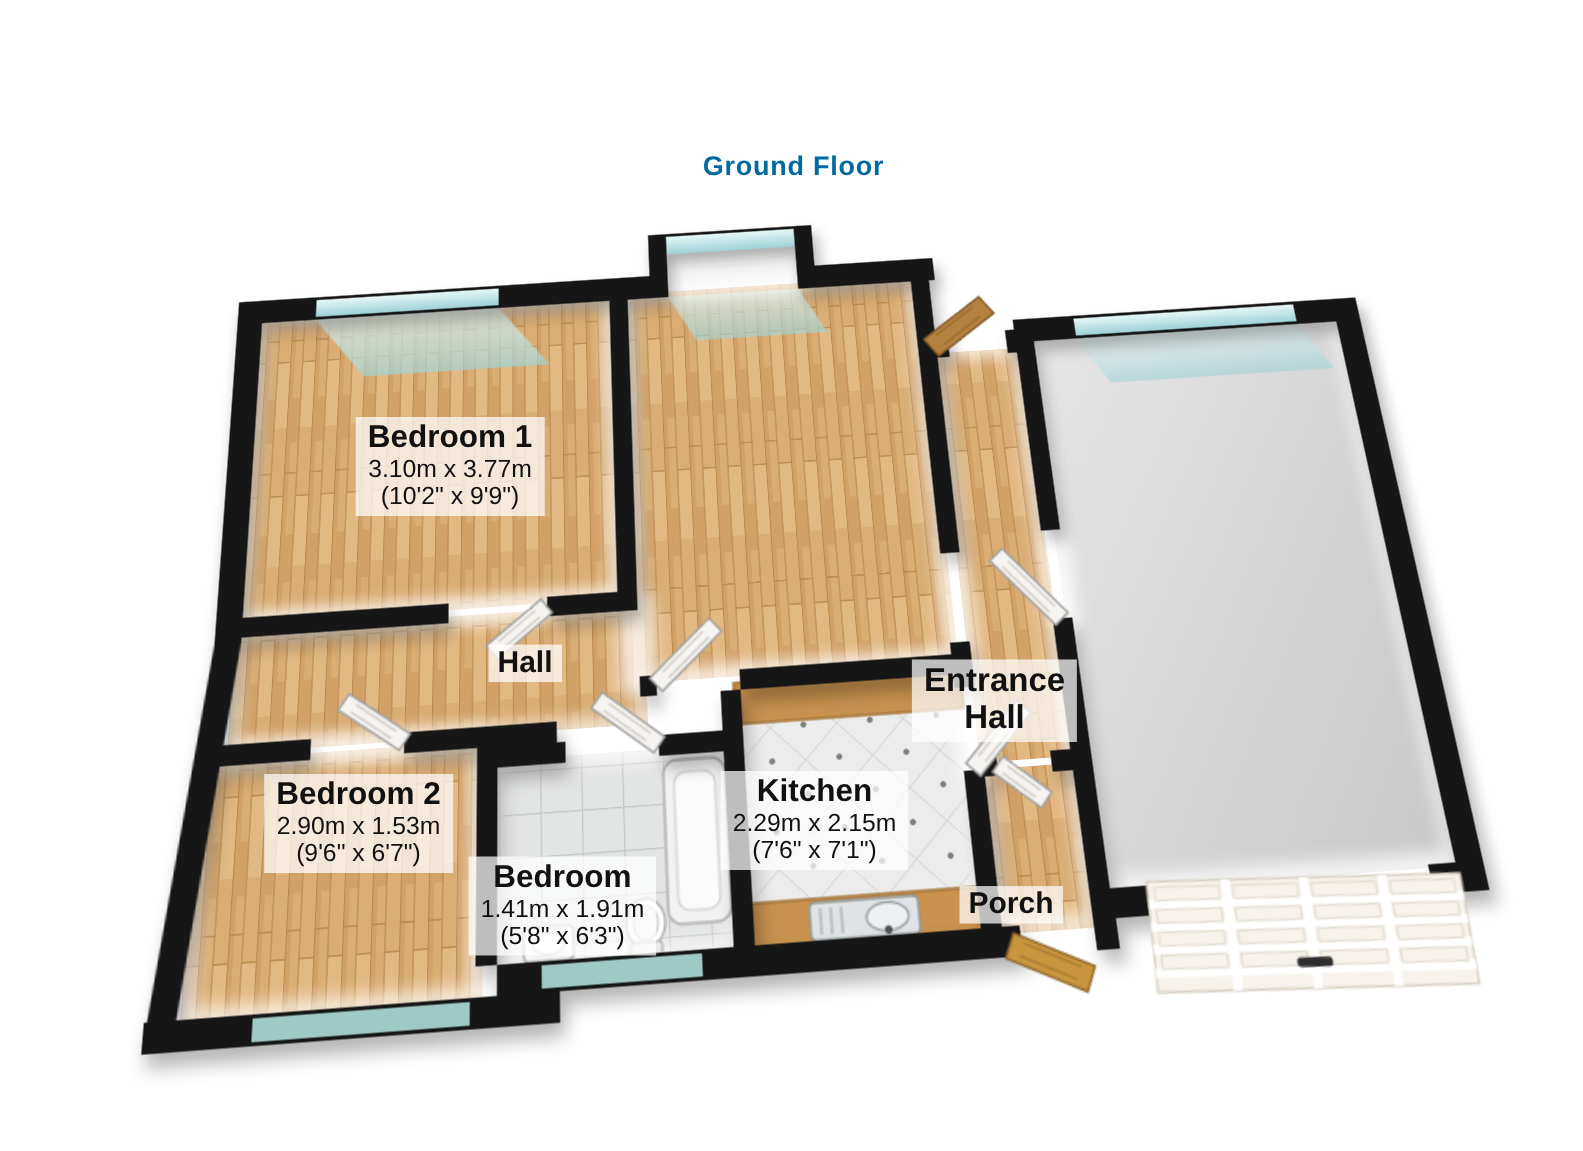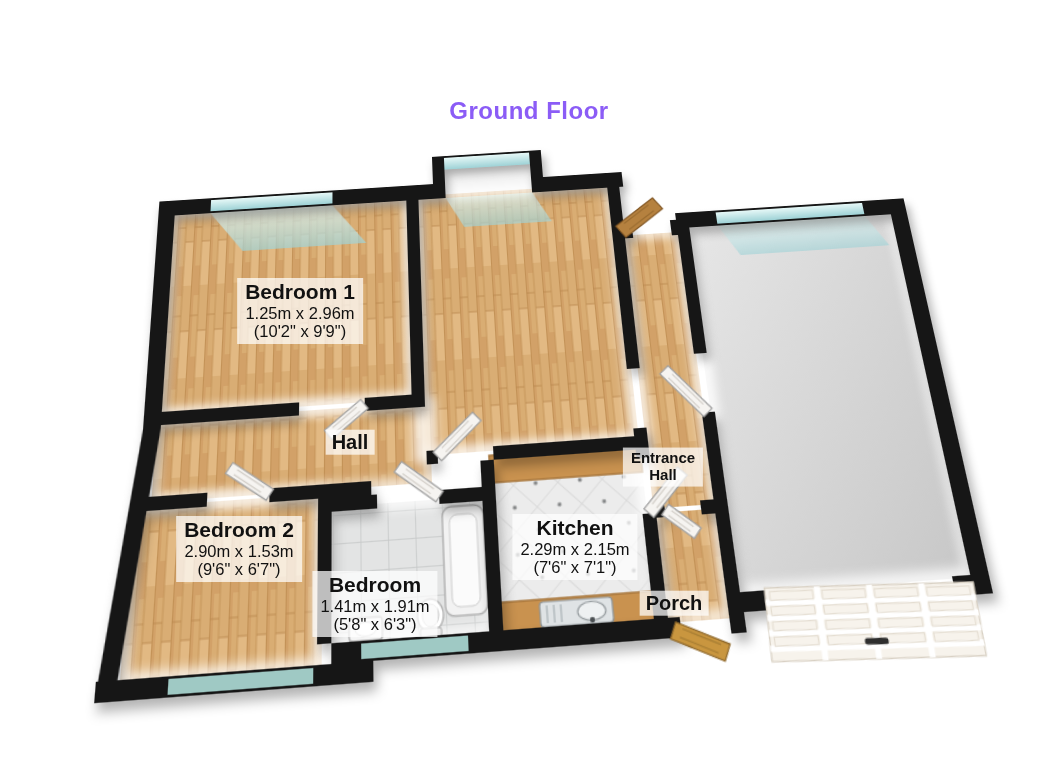--- a/index.html
+++ b/index.html
@@ -1,32 +1,32 @@
 <!DOCTYPE html>
 <html><head>
 <meta charset="utf-8">
 <style>
   html,body{margin:0;padding:0;background:#ffffff;}
   .stage{position:relative;width:1055px;height:767px;background:#ffffff;overflow:hidden;
          font-family:"Liberation Sans", sans-serif;}
   .plan-title{position:absolute;left:529px;top:111px;transform:translate(-50%,-50%);
-         font-size:24px;font-weight:bold;color:#8b5cf6;letter-spacing:.5px;white-space:nowrap;}
+         font-size:18px;font-weight:bold;color:#0369a1;letter-spacing:.5px;white-space:nowrap;}
   .plan{position:absolute;left:118px;top:133px;width:820px;height:540px;
          transform-origin:410px 45px;
          transform:perspective(1100px) rotateX(24deg) rotateZ(-4deg);}
   .walls{filter:drop-shadow(3px 7px 5px rgba(0,0,0,0.30));}
   .labels{position:absolute;inset:0;pointer-events:none;padding-left:43px;}
   .room-label{position:absolute;transform:translate(-50%,-50%);
          background:rgba(255,255,255,0.72);padding:2px 8px 3px;text-align:center;
          color:#111;line-height:1.13;white-space:nowrap;}
   .rname{font-weight:bold;font-size:21px;}
   .rdim{font-size:16.5px;}
   .room-label.small{padding:1px 6px;}
   .room-label.small .rname{font-size:20px;}
-  .room-label.entr .rname{font-size:15px;white-space:pre-line;}
+  .room-label.entr .rname{font-size:22px;white-space:pre-line;}
 </style>
 </head>
 <body>
 
 <div class="stage">
 
   <div class="plan-title">Ground Floor</div>
 
   <svg class="plan" viewBox="0 -45 820 540" xmlns="http://www.w3.org/2000/svg">
     <defs>
@@ -252,36 +252,36 @@
             <rect x="723" y="441" width="37" height="7"></rect>
         </g>
         <rect x="664" y="444" width="20" height="5" rx="2" fill="#2e2e2e"></rect>
       </g>
     </g>
   </svg>
 
   <div class="labels">
     <div class="room-label" style="left:300px;top:311px">
       <div class="rname">Bedroom 1</div>
-      <div class="rdim">1.25m x 2.96m</div>
+      <div class="rdim">3.10m x 3.77m</div>
       <div class="rdim">(10'2" x 9'9")</div>
     </div>
     <div class="room-label small" style="left:350px;top:442px">
       <div class="rname">Hall</div>
     </div>
     <div class="room-label entr" style="left:663px;top:467px">
       <div class="rname">Entrance
 Hall</div>
     </div>
     <div class="room-label" style="left:239px;top:549px">
       <div class="rname">Bedroom 2</div>
       <div class="rdim">2.90m x 1.53m</div>
       <div class="rdim">(9'6" x 6'7")</div>
     </div>
-    <div class="room-label" style="left:575px;top:547px">
+    <div class="room-label" style="left:543px;top:547px">
       <div class="rname">Kitchen</div>
       <div class="rdim">2.29m x 2.15m</div>
       <div class="rdim">(7'6" x 7'1")</div>
     </div>
     <div class="room-label" style="left:375px;top:604px">
       <div class="rname">Bedroom</div>
       <div class="rdim">1.41m x 1.91m</div>
       <div class="rdim">(5'8" x 6'3")</div>
     </div>
     <div class="room-label small" style="left:674px;top:603px">

